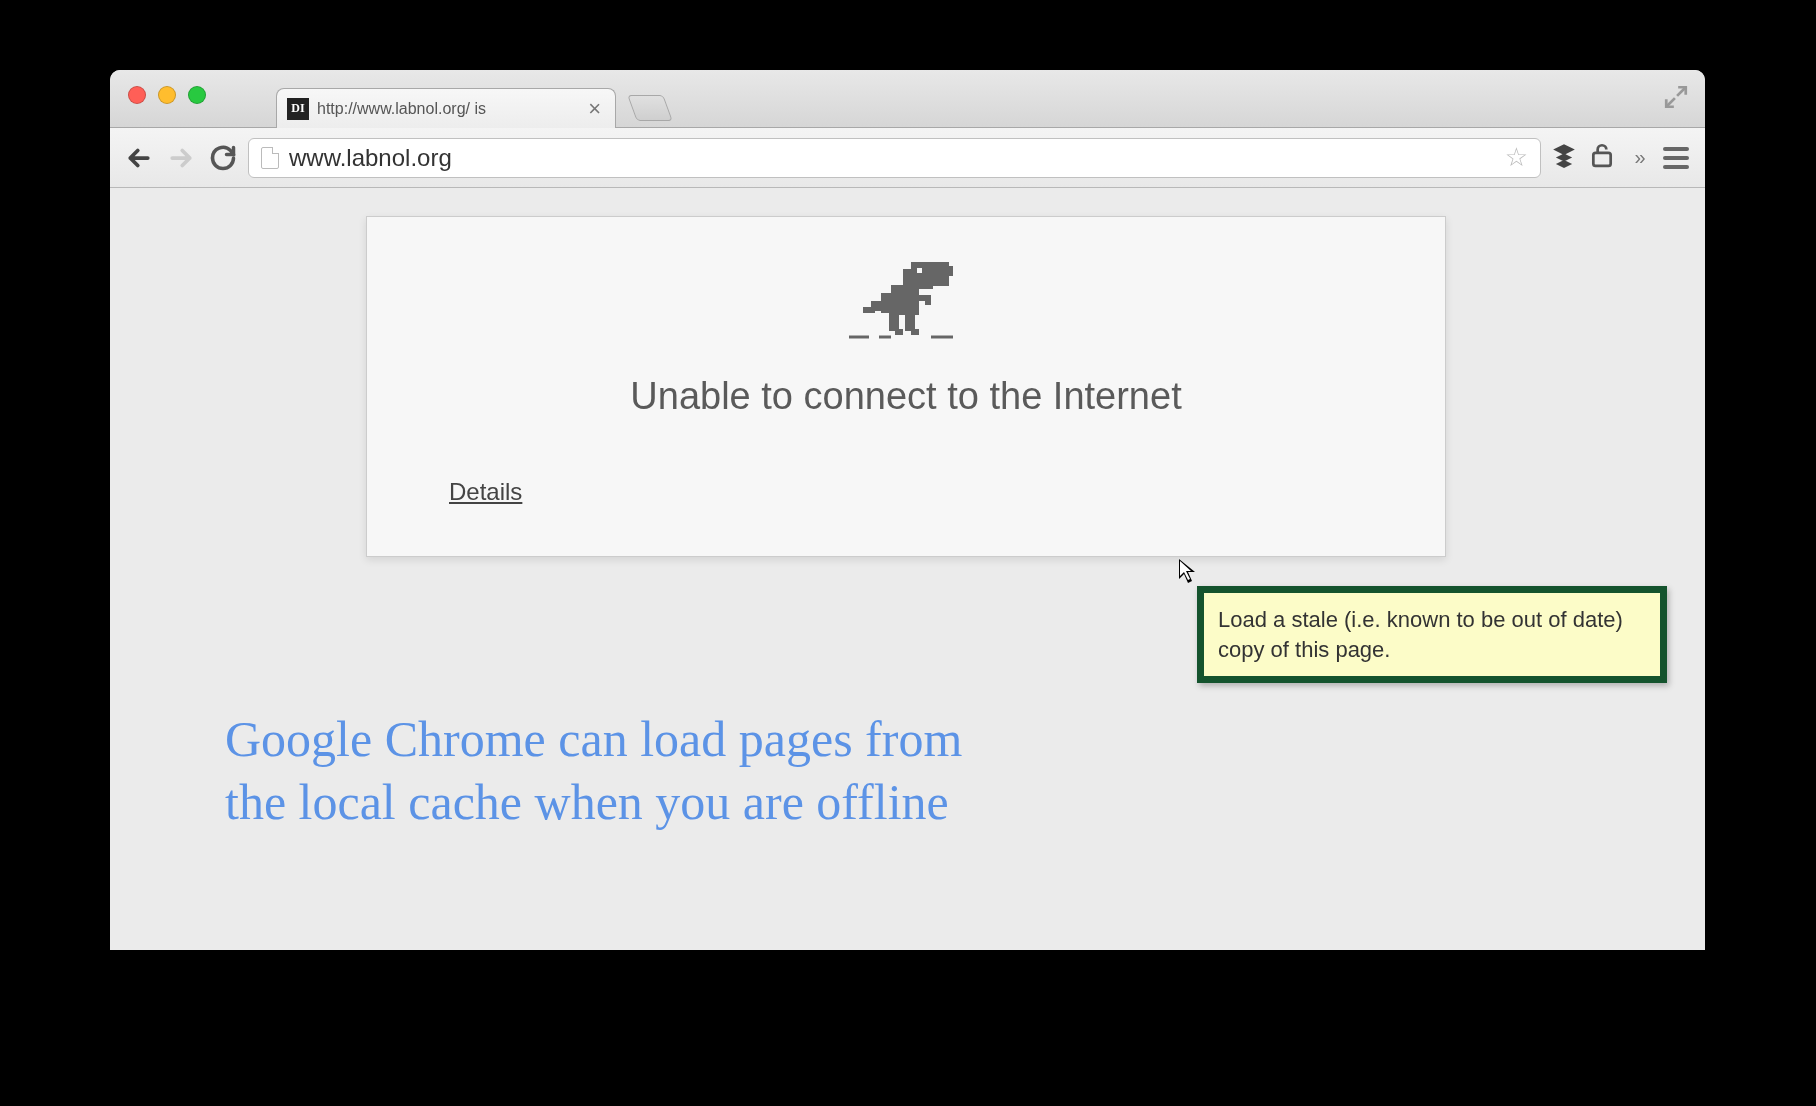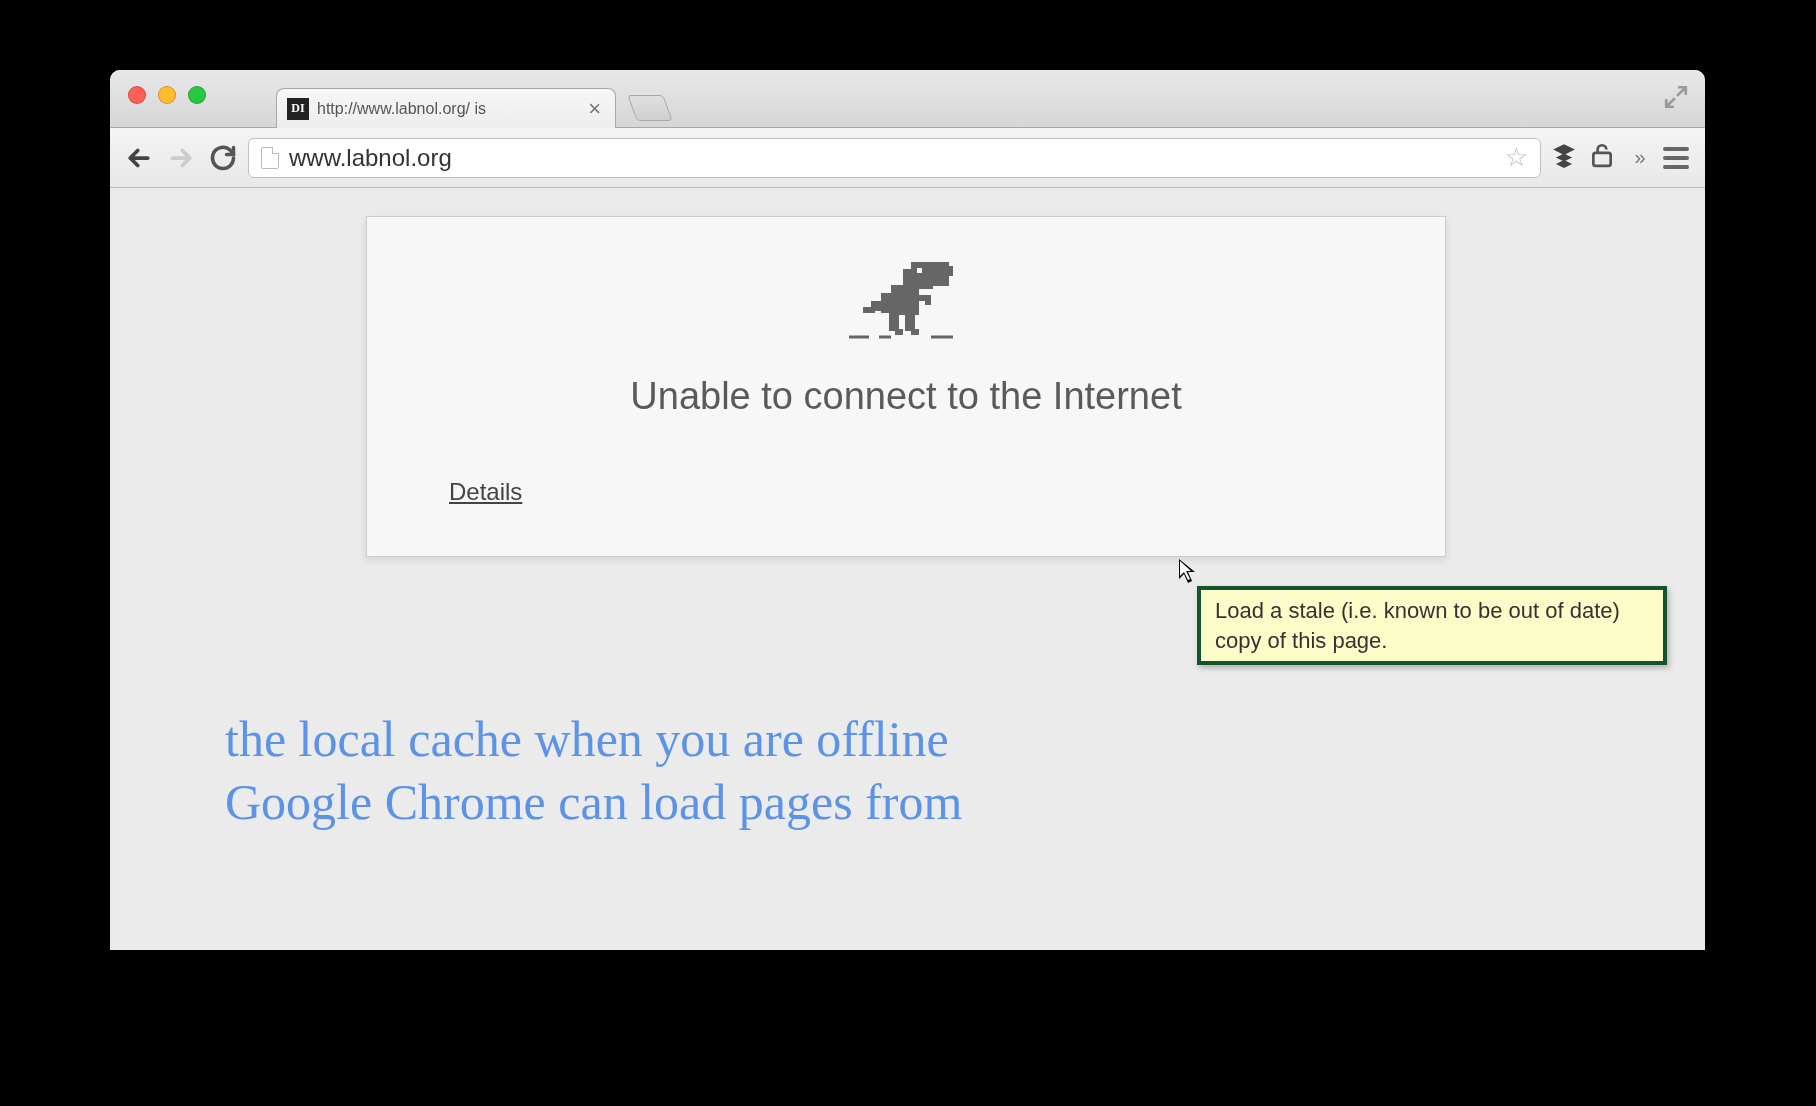--- a/index.html
+++ b/index.html
@@ -122,22 +122,22 @@
     color:#fff; font-size:24px;
     padding: 14px 28px; border-radius:4px;
     text-shadow:0 -1px 0 rgba(0,0,0,0.2);
     cursor:pointer;
   }
   .cursor {
     position:absolute; left:1068px; top:370px; pointer-events:none;
   }
   .tooltip {
     position:absolute; left:1087px; top:398px;
-    background:#fcfcc8; border:4px solid #14532d;
-    padding:6px 14px; font-size:22px; color:#333;
+    background:#fcfcc8; border:7px solid #14532d;
+    padding:12px 14px; font-size:22px; color:#333;
     max-width:470px; line-height:1.35;
     box-shadow: 2px 3px 6px rgba(0,0,0,0.25);
   }
   .annotation {
     position:absolute; left:115px; top:520px;
     color:#5c93e6; font-size:50px; line-height:1.25;
     font-family: "Comic Sans MS", "Segoe Script", cursive;
   }
 </style>
 </head>
@@ -246,18 +246,18 @@
     <div class="cursor">
       <svg width="22" height="28" viewBox="0 0 22 28">
           <path fill="#000" d="M1 1l0 20 5-5 4 9 4-2-4-9 7 0z"></path>
           <path fill="#fff" d="M2 3l0 15 4-4 4 8 2-1-4-8 5 0z"></path>
         </svg>
     </div>
 
     <div class="tooltip">Load a stale (i.e. known to be out of date) copy of this page.</div>
 
     <div class="annotation">
+      <div>Google Chrome can load pages from</div>
       <div>the local cache when you are offline</div>
-      <div>Google Chrome can load pages from</div>
     </div>
   </div>
 
 </div>
 
 </body></html>

